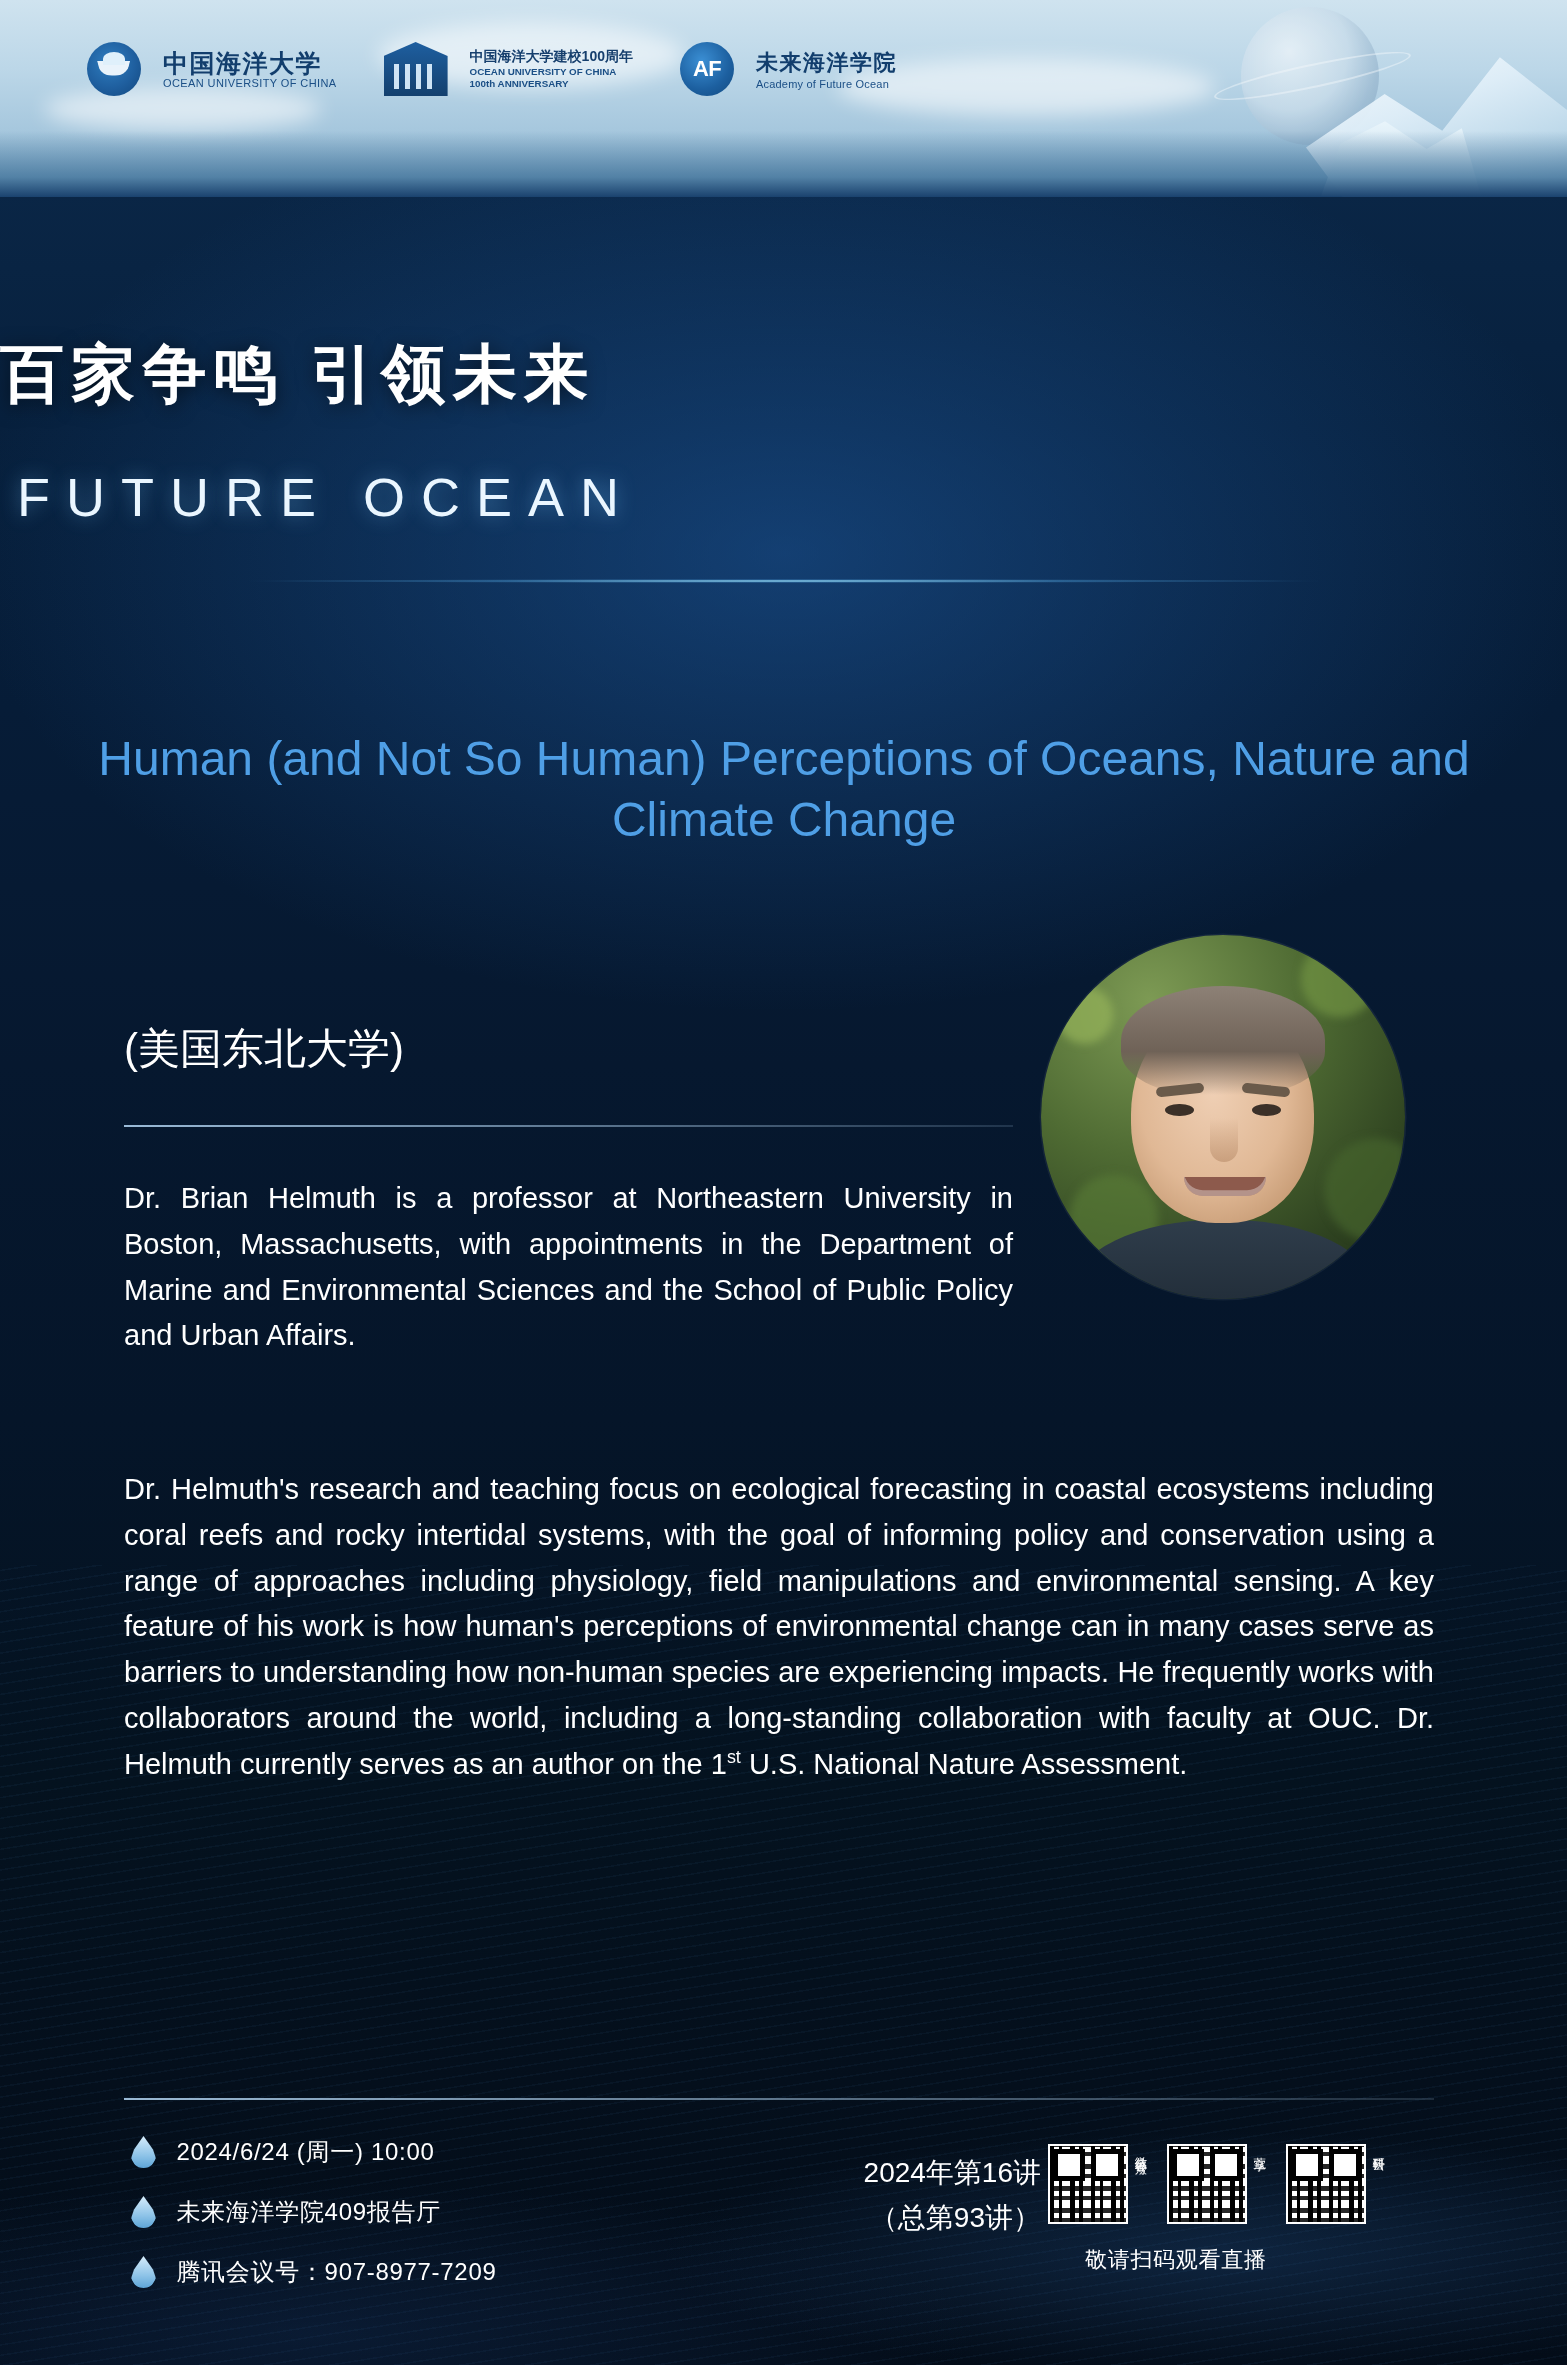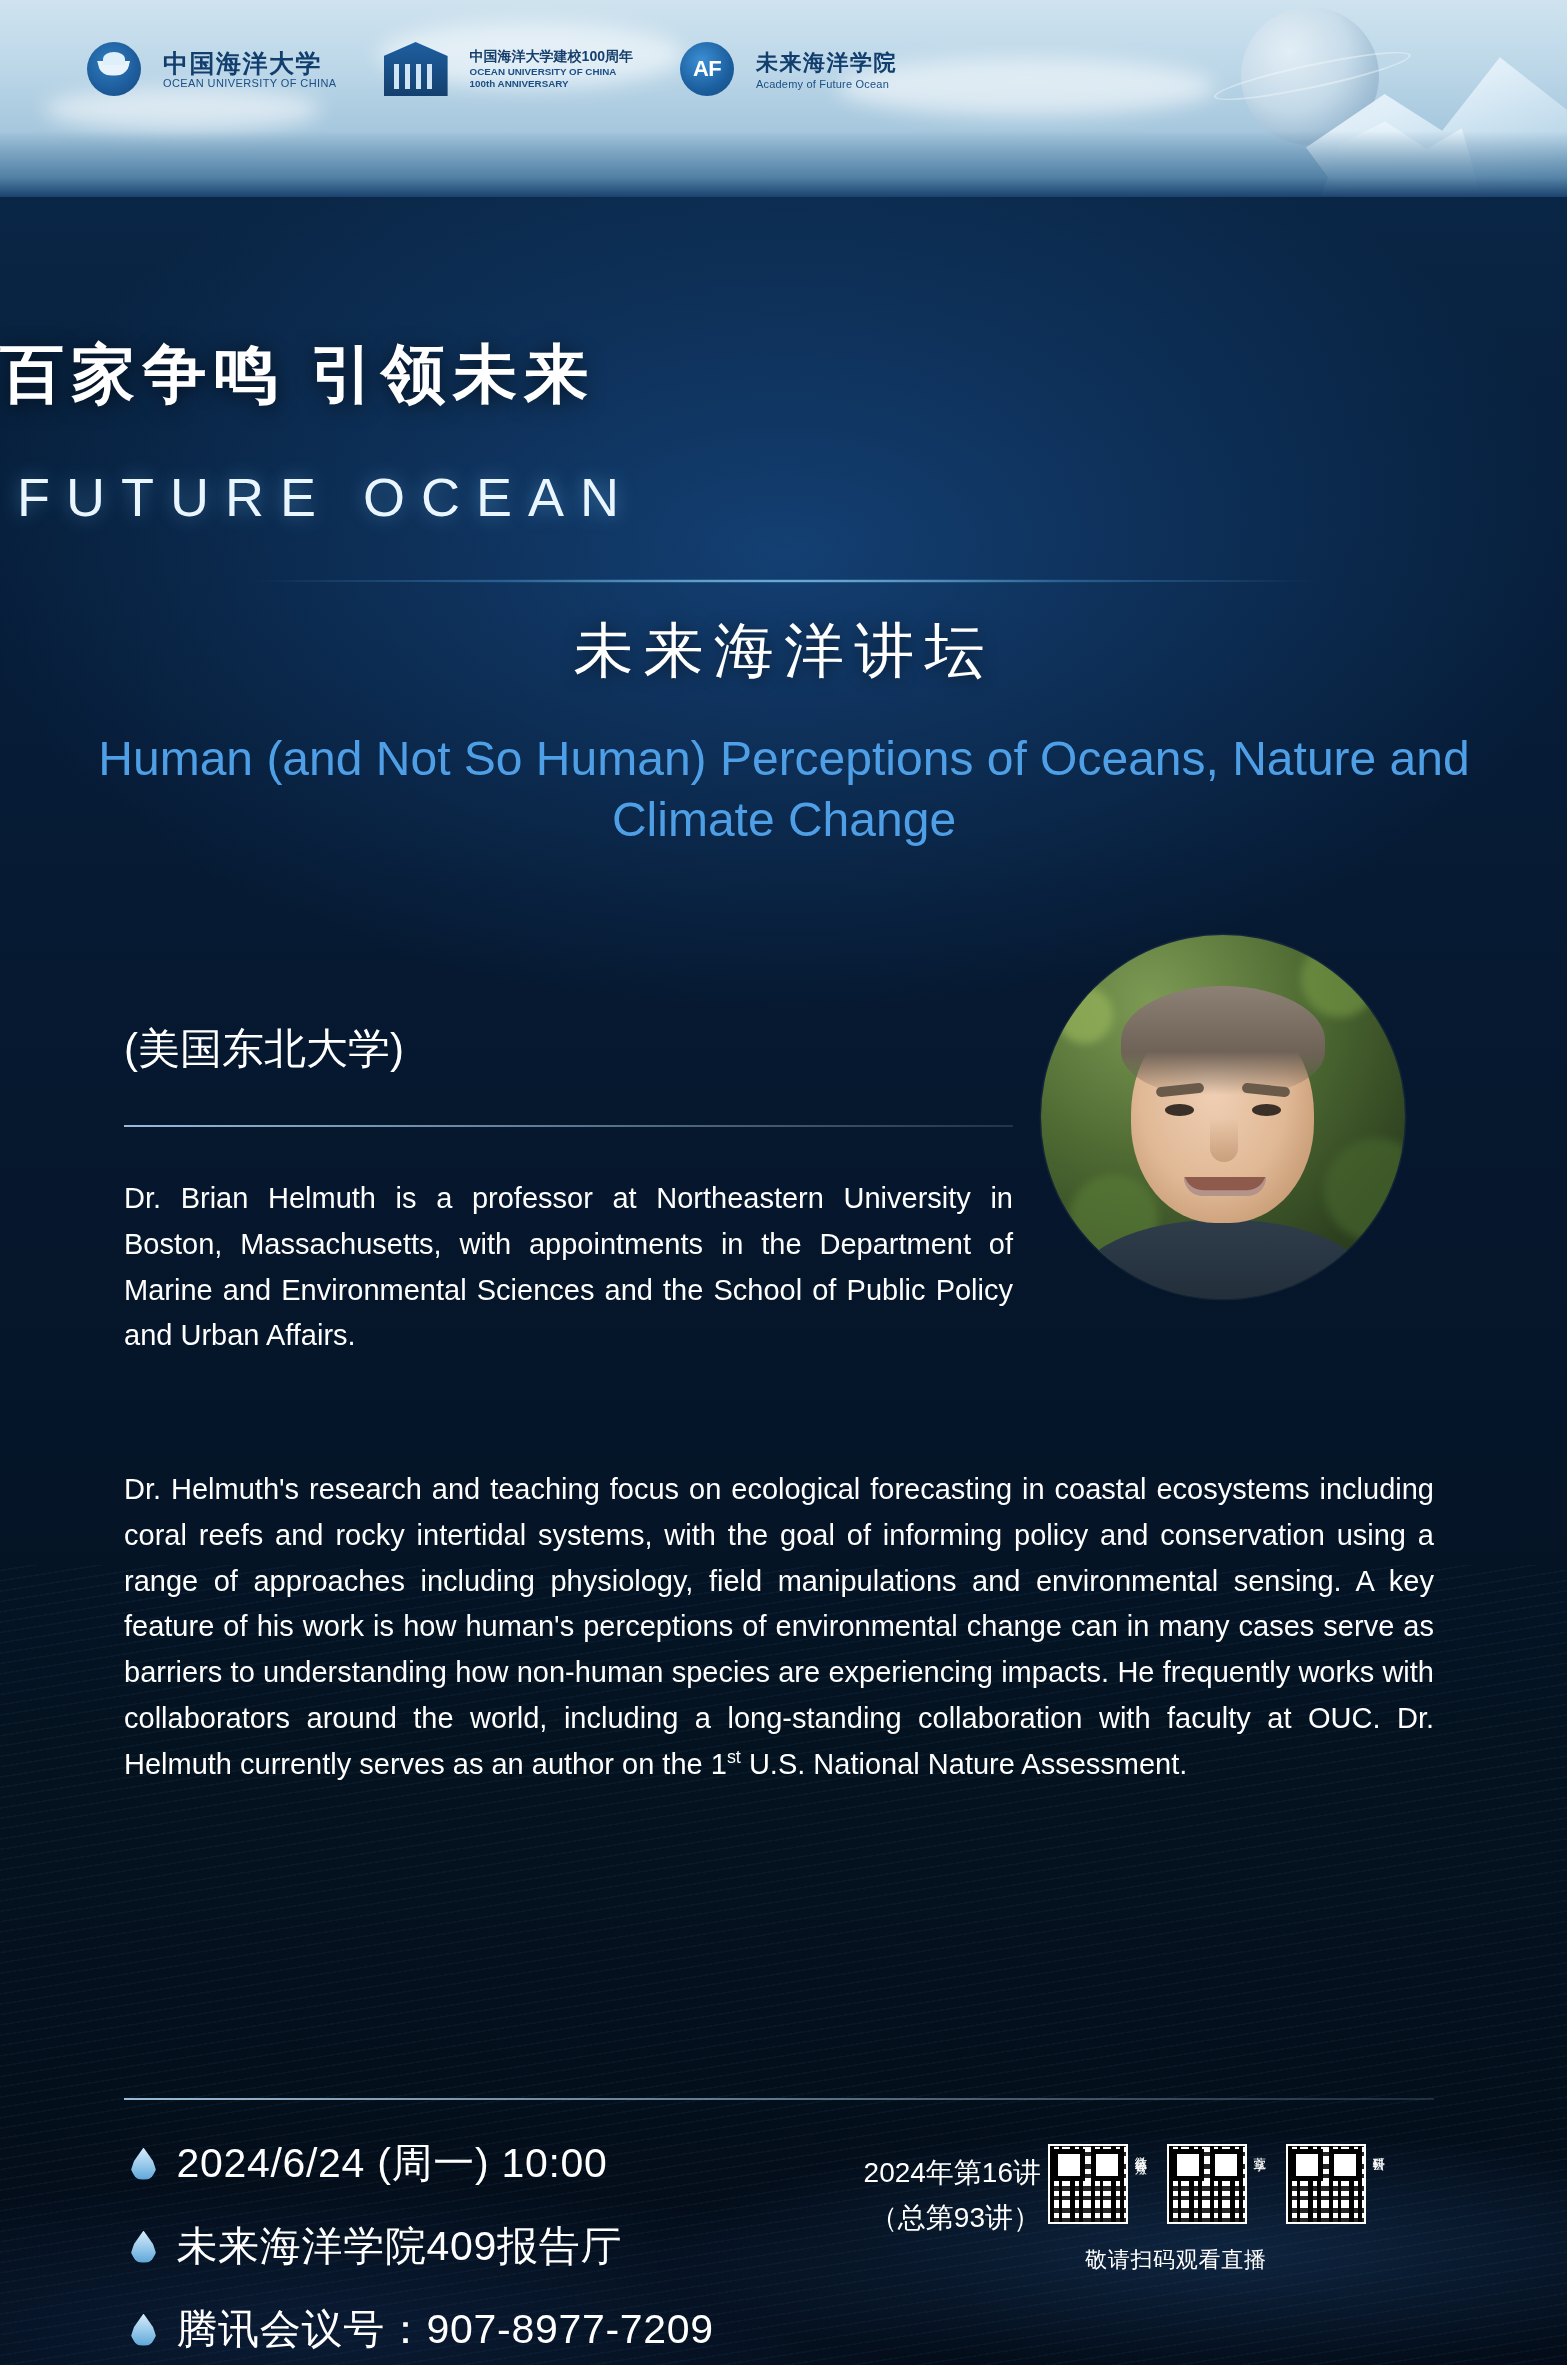--- a/index.html
+++ b/index.html
@@ -282,21 +282,21 @@
     position: absolute; top: 2136px; left: 131px;
     display: flex; flex-direction: column; gap: 28px;
   }
   .info-row { display: flex; align-items: center; gap: 20.4px; }
   .drop {
     width: 25px; height: 32px; flex: none;
     background: linear-gradient(180deg, #d7ecfb 0%, #8fc4e8 60%, #5ea5d8 100%);
     border-radius: 50% 50% 50% 50% / 62% 62% 38% 38%;
     clip-path: polygon(50% 0%, 88% 42%, 100% 70%, 78% 100%, 22% 100%, 0% 70%, 12% 42%);
   }
-  .info-text { color: #ffffff; font-size: 41px; letter-spacing: 0.7px; }
+  .info-text { color: #ffffff; font-size: 24px; letter-spacing: 0.7px; }
 
   
   .lecture-no {
     position: absolute; top: 2151px; left: 837px;
     width: 204px; text-align: right;
     color: #ffffff; font-size: 28px; line-height: 1.6;
   }
   .qr-group {
     position: absolute; top: 2144px; left: 1048px;
     display: flex; gap: 19px; align-items: flex-start;
@@ -379,21 +379,20 @@
       </div>
 
     </div>
   </div>
 
   <div class="waves"></div>
 
   <div class="main-cn">百家争鸣 引领未来</div>
   <div class="main-en">FUTURE OCEAN</div>
   <div class="glow-line"></div>
-  <div class="forum-cn">未来海洋讲坛</div>
   <div class="talk-title">Human (and Not So Human) Perceptions  of Oceans, Nature and Climate Change</div>
 
   <div class="speaker-affil">(美国东北大学)</div>
 
   <div class="portrait">
     <div class="leaves"></div>
     <div class="shirt"></div>
     <div class="head"></div>
     <div class="hair"></div>
     <div class="brow-l"></div>

